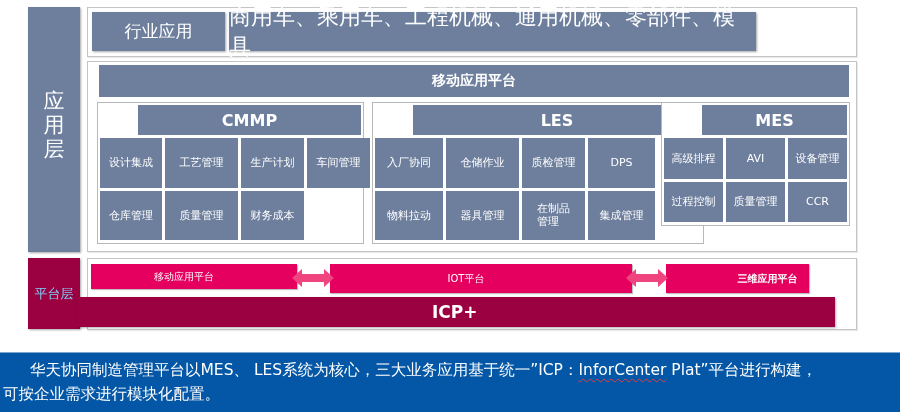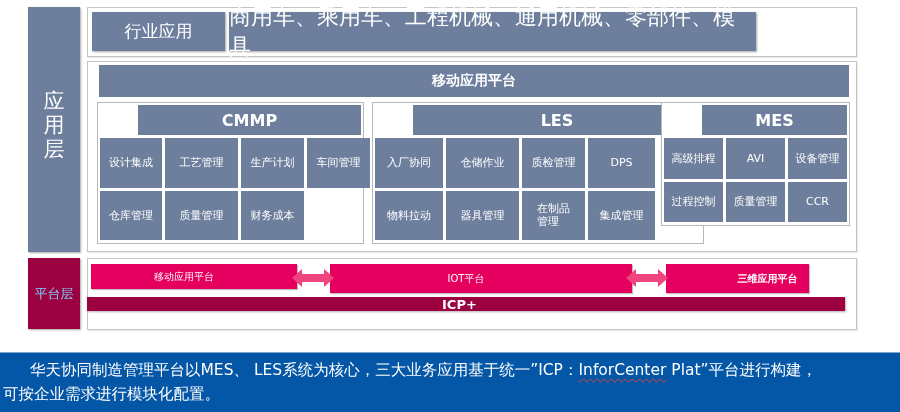--- a/index.html
+++ b/index.html
@@ -35,21 +35,21 @@
   #g-mes .g-grid { grid-template-columns: 1fr 1fr 1fr; }
 
   #plat-frame { left: 87px; top: 258px; width: 770px; height: 72px; }
   .pink { background: #e5005f; color: #ffffff; font-size: 10px; box-shadow: 1px 1px 1px rgba(0,0,0,0.25); }
   #p-mobile { left: 91px; top: 264px; width: 206px; height: 25px; padding-right: 20px; }
   #p-iot { left: 330px; top: 264px; width: 302px; height: 29px; padding-right: 30px; }
   #p-3d { left: 666px; top: 264px; width: 143px; height: 29px; padding-left: 60px; font-weight: bold; }
   .arrow { position: absolute; width: 42px; height: 20px; top: 268px; }
   #arrow-1 { left: 292px; }
   #arrow-2 { left: 626px; }
-  #icp { left: 87px; top: 297px; width: 758px; height: 14px; background: #9b0041; color: #ffffff; font-size: 13px; font-weight: bold; padding-left: 355px; display: flex; align-items: center; box-shadow: 1px 1px 2px rgba(0,0,0,0.3); }
+  #icp { left: 77px; top: 297px; width: 758px; height: 30px; background: #9b0041; color: #ffffff; font-size: 17px; font-weight: bold; padding-left: 355px; display: flex; align-items: center; box-shadow: 1px 1px 2px rgba(0,0,0,0.3); }
 
   #caption { left: 0; top: 352px; width: 900px; height: 75px; background: #0457a6; color: #ffffff; font-size: 15.5px; line-height: 24px; padding: 5px 0 0 3px; border-top: 1px solid #7ea6d0; }
   #caption p { white-space: nowrap; }
   #caption .l1 { text-indent: 27px; }
   .squiggle { text-decoration: underline wavy #e04040; text-decoration-thickness: 1px; text-underline-offset: 3px; }
 </style>
 </head>
 <body>
 
 <div id="side-app" class="abs slate shadow center">

